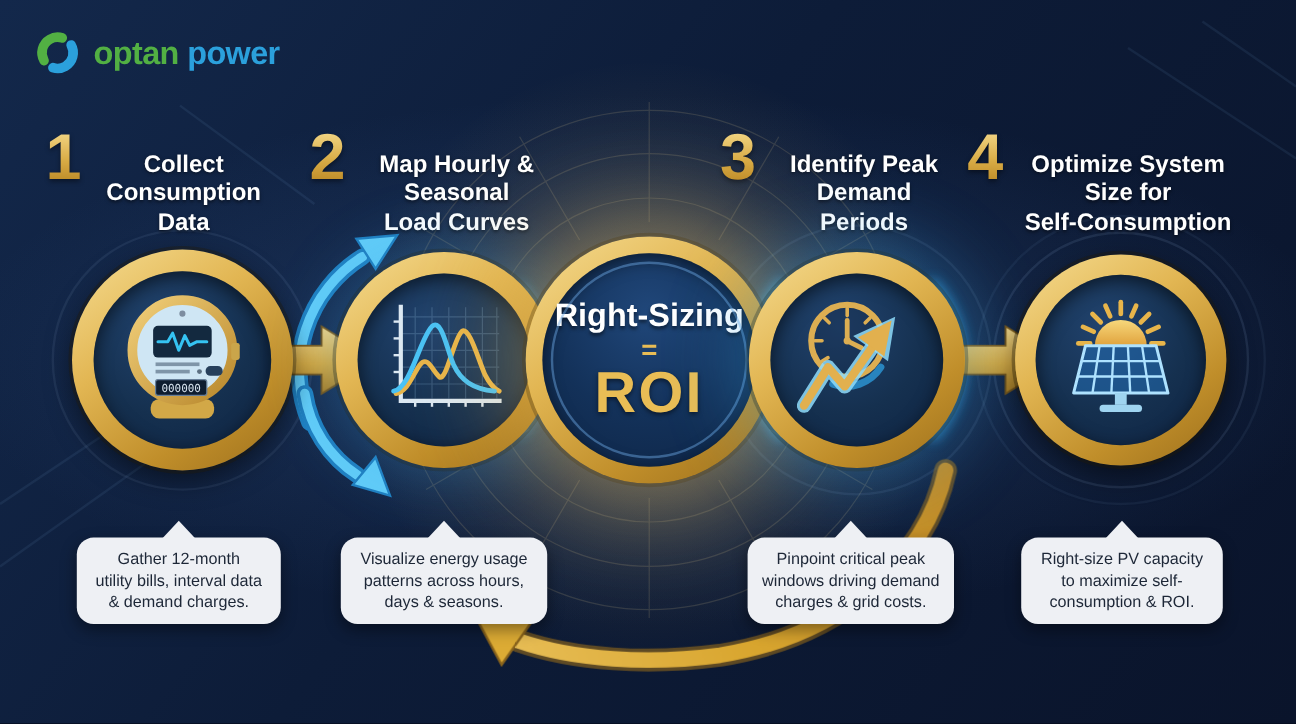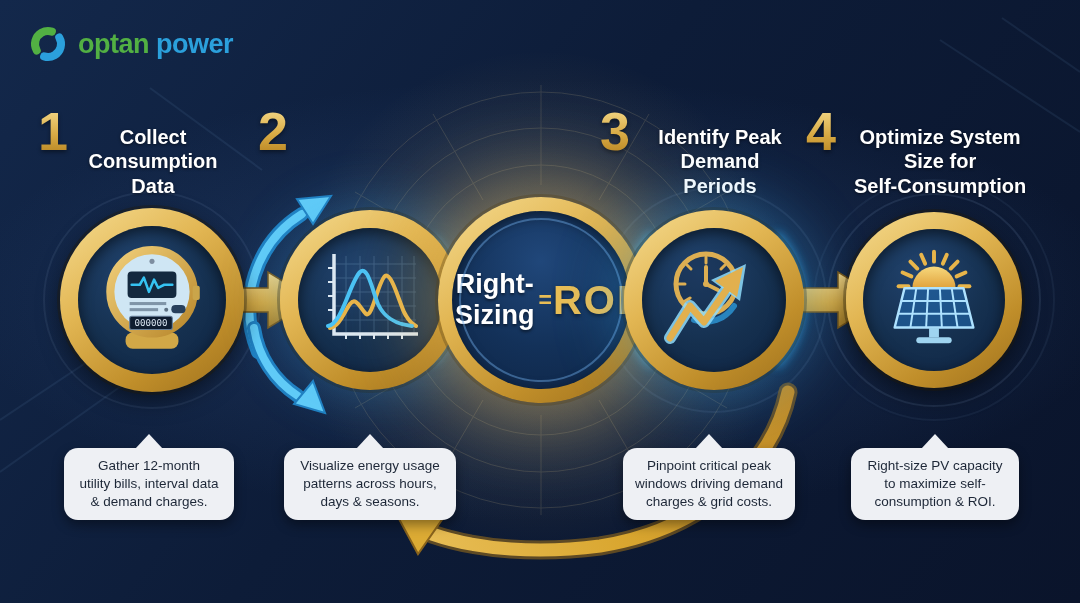--- a/index.html
+++ b/index.html
@@ -63,30 +63,30 @@
   #circ4 .ring-inner { width:142px; height:142px; }
 
   
   #center-circle {
     left:438px; top:197px; width:206px; height:206px;
     box-shadow:0 0 75px 22px rgba(235,190,95,.40), 0 0 0 3px rgba(35,25,5,.35);
   }
   #center-circle .ring-inner {
     width:178px; height:178px; position:relative;
     background:radial-gradient(circle at 50% 28%, #20477a 0%, #133159 55%, #0e2546 100%);
-    flex-direction:row; gap:1px;text-align:center;
+    flex-direction:column; gap:1px;
   }
   #center-circle .ring-inner::after {
     content:""; position:absolute; inset:7px; border-radius:50%;
     border:2px solid rgba(110,170,230,.45);
   }
   .cb-l1 { color:#ffffff; font-size:27px; font-weight:800; text-shadow:0 2px 3px rgba(0,0,0,.5); }
   .cb-eq { color:#e9bd55; font-size:23px; font-weight:800; line-height:1; }
   .cb-l2 { color:#e9bd55; font-size:27px; font-weight:800; text-shadow:0 2px 3px rgba(0,0,0,.5); }
-  .cb-l3 { color:#e9bd55; font-size:40px; font-weight:800; letter-spacing:2px; line-height:1; text-shadow:0 2px 4px rgba(0,0,0,.55); }
+  .cb-l3 { color:#e9bd55; font-size:48px; font-weight:800; letter-spacing:2px; line-height:1; text-shadow:0 2px 4px rgba(0,0,0,.55); }
 
   
   .callout {
     position:absolute; top:448px; background:#eef0f4; border-radius:14px;
     padding:9px 6px; color:#1d2737; font-size:13.5px; font-weight:500;
     line-height:1.34; text-align:center; white-space:pre-line;
     box-shadow:0 5px 12px rgba(0,0,0,.4);
   }
   .callout::before {
     content:""; position:absolute; top:-14px; left:50%; margin-left:-14px;
@@ -189,20 +189,23 @@
   </div>
 
   <div class="step-header" id="hdr1">
     <span class="step-num">1</span>
     <span class="step-title">Collect
 Consumption
 Data</span>
   </div>
   <div class="step-header" id="hdr2">
     <span class="step-num">2</span>
+    <span class="step-title">Map Hourly &amp;
+Seasonal
+Load Curves</span>
   </div>
   <div class="step-header" id="hdr3">
     <span class="step-num">3</span>
     <span class="step-title">Identify Peak
 Demand
 Periods</span>
   </div>
   <div class="step-header" id="hdr4">
     <span class="step-num">4</span>
     <span class="step-title">Optimize System

